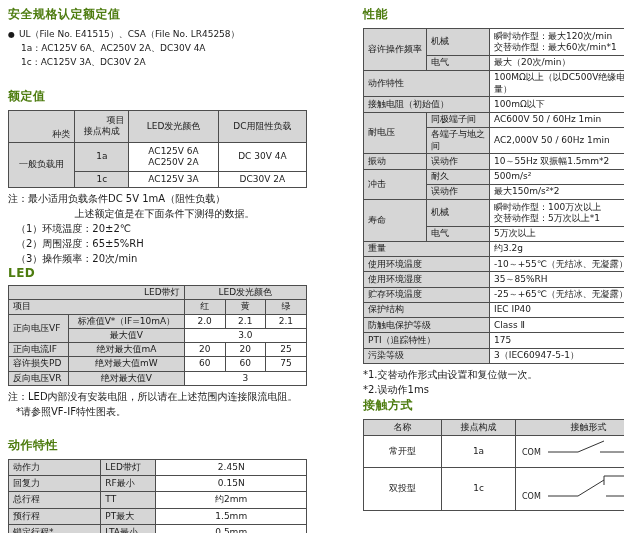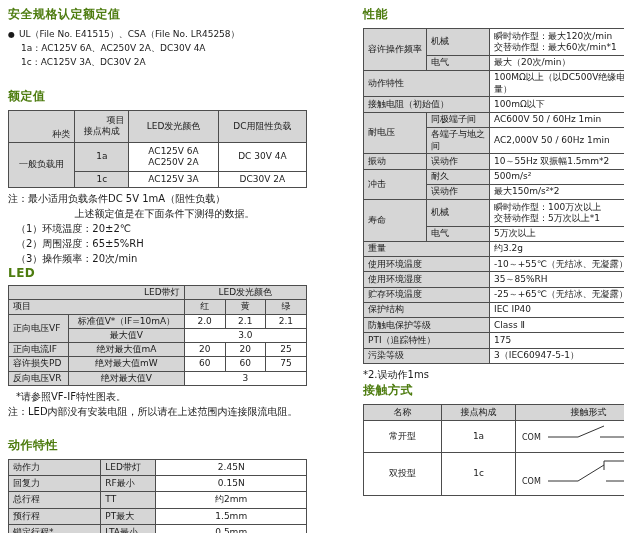--- a/index.html
+++ b/index.html
@@ -164,22 +164,22 @@
         <td class="c">75</td>
       </tr>
       <tr>
         <td class="g">反向电压VR</td>
         <td class="g c">绝对最大值V</td>
         <td class="c" colspan="3">3</td>
       </tr>
     </tbody>
       </table>
     <div class="note">
+      <span class="blk">注：LED内部没有安装电阻，所以请在上述范围内连接限流电阻。</span>
       <span class="blk ind3">*请参照VF-IF特性图表。</span>
-      <span class="blk">注：LED内部没有安装电阻，所以请在上述范围内连接限流电阻。</span>
     </div>
   </div>
 
   <div class="mt-lg">
     <div class="sec-title">动作特性</div>
     <table class="op-table">
       <colgroup>
           <col style="width:92px">
           <col style="width:55px">
           <col style="width:150px">
@@ -310,20 +310,21 @@
         <td class="g" colspan="2">PTI（追踪特性）</td>
         <td>175</td>
       </tr>
       <tr>
         <td class="g" colspan="2">污染等级</td>
         <td>3（IEC60947-5-1）</td>
       </tr>
     </tbody>
       </table>
     <div class="note">
+      <span class="blk">*1.交替动作形式由设置和复位做一次。</span>
       <span class="blk">*2.误动作1ms</span>
     </div>
   </div>
 
   <div class="mt">
     <div class="sec-title">接触方式</div>
     <table>
       <colgroup>
           <col style="width:78px">
           <col style="width:74px">

